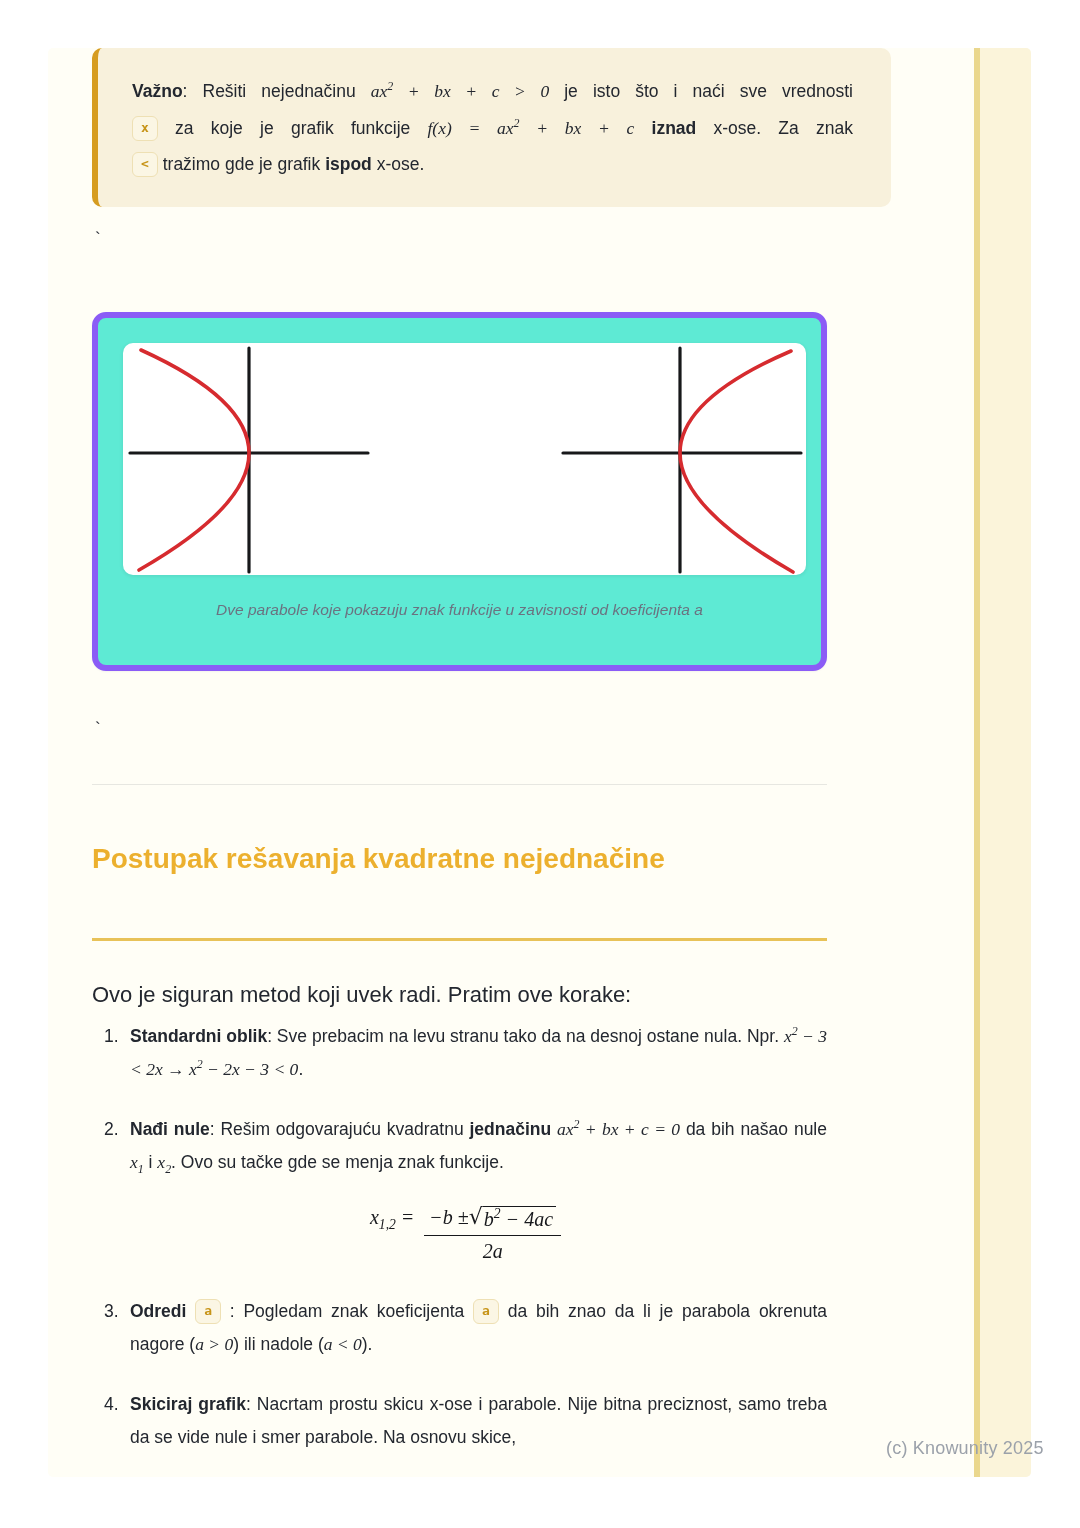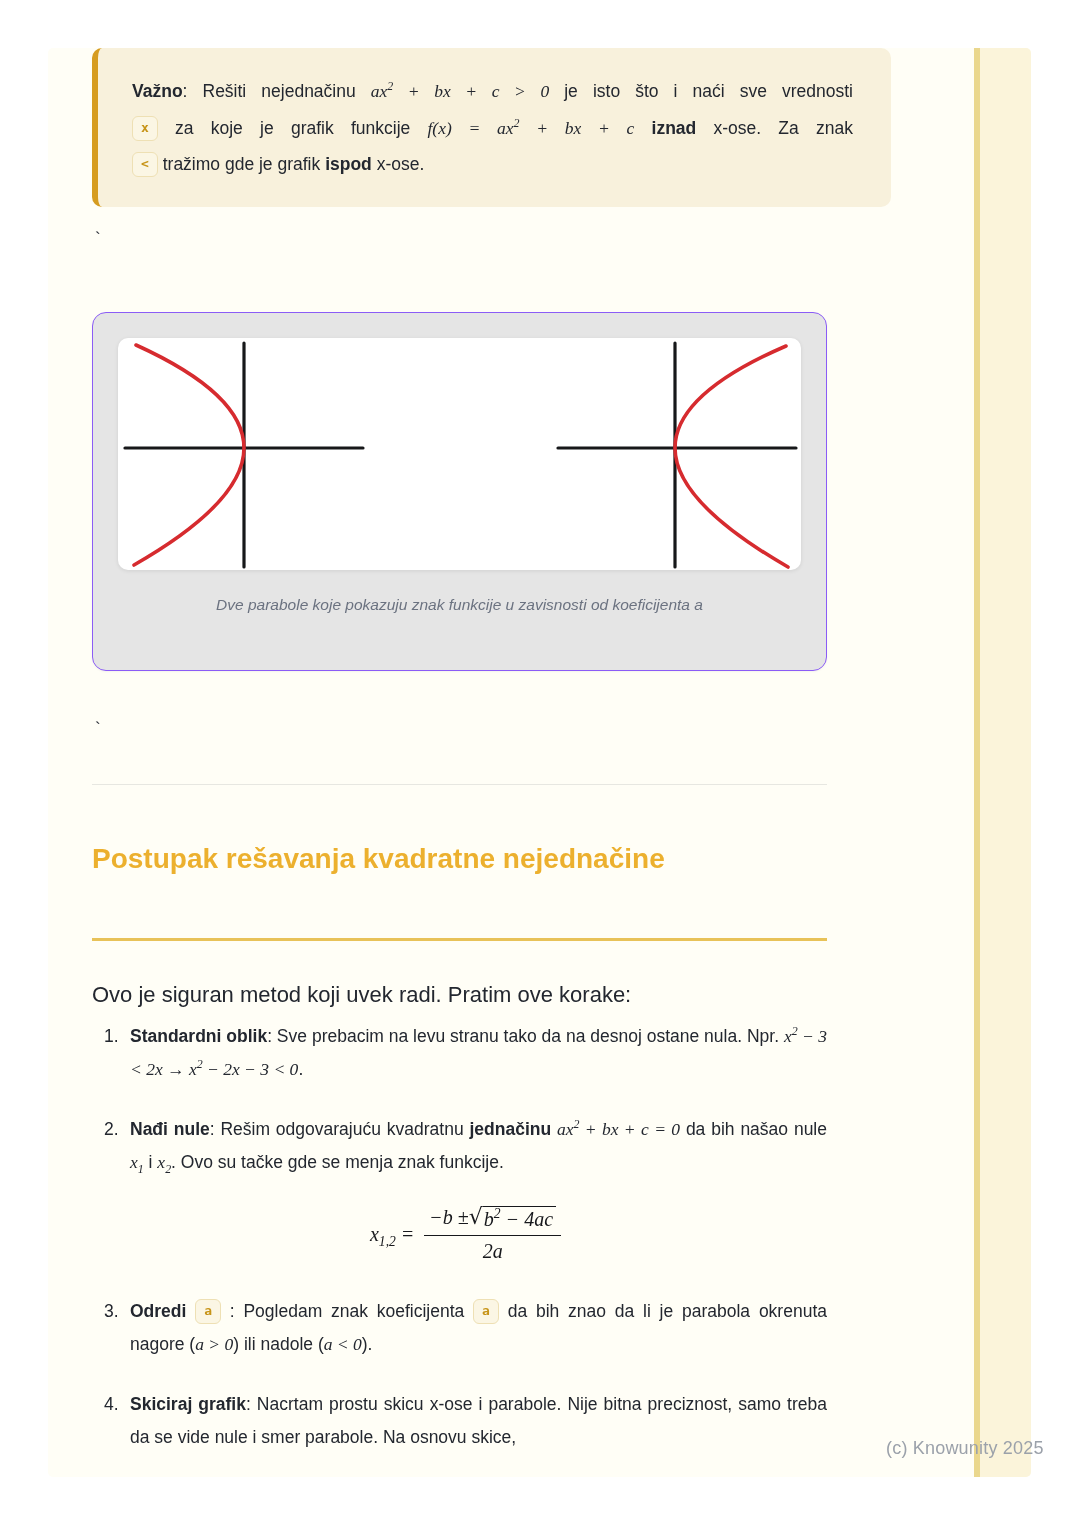--- a/index.html
+++ b/index.html
@@ -38,21 +38,21 @@
     border-radius:6px;padding:1px 8px 2px;display:inline-block;line-height:20px;
     vertical-align:2px;
   }
   .stray{position:absolute;left:3px;font-size:17px;color:#2b2f38;line-height:18px;}
   .stray-1{top:182px;}
   .stray-2{top:672px;}
 
   
   .figure-card{
     position:absolute;top:264px;left:0;width:735px;height:359px;box-sizing:border-box;
-    background:#e5e5e5;border:1px solid #8b5cf6;border-radius:14px;
+    background:#5eead4;border:6px solid #8b5cf6;border-radius:14px;
     padding:25px 25px 0;box-shadow:0 1px 2px rgba(0,0,0,0.04);
   }
   .figure-image{
     width:683px;height:232px;background:#ffffff;border-radius:10px;
     box-shadow:0 1px 4px rgba(0,0,0,0.09);overflow:hidden;
   }
   .figure-caption{
     text-align:center;color:#6b7280;font-style:italic;font-size:15.5px;
     padding-top:24px;line-height:22px;
   }
@@ -67,21 +67,21 @@
 
   .intro{position:absolute;top:912px;left:0;width:735px;font-size:22px;line-height:26px;}
 
   .steps{position:absolute;top:972px;left:12px;width:723px;}
   .step{display:flex;margin-bottom:27px;font-size:17.5px;line-height:33px;}
   .step-num{flex:0 0 26px;}
   .step-body{flex:1;text-align:justify;}
 
   
   .formula{
-    display:flex;justify-content:center;align-items:center;gap:10px;
+    display:flex;justify-content:center;align-items:flex-start;gap:10px;
     margin:20px 0 32px;font-size:20px;color:#17181c;
   }
   .formula .math{font-size:20px;}
   .frac{display:inline-flex;flex-direction:column;align-items:center;}
   .frac .num{border-bottom:1.6px solid #17181c;padding:0 5px 4px;display:inline-flex;align-items:flex-start;}
   .frac .den{padding-top:4px;}
   .sqrt{display:inline-flex;align-items:flex-start;}
   .sqrt-sign{font-style:normal;font-family:"DejaVu Serif",serif;font-size:22px;line-height:22px;}
   .radicand{border-top:1.6px solid #17181c;padding:1px 3px 0 1px;}
 

